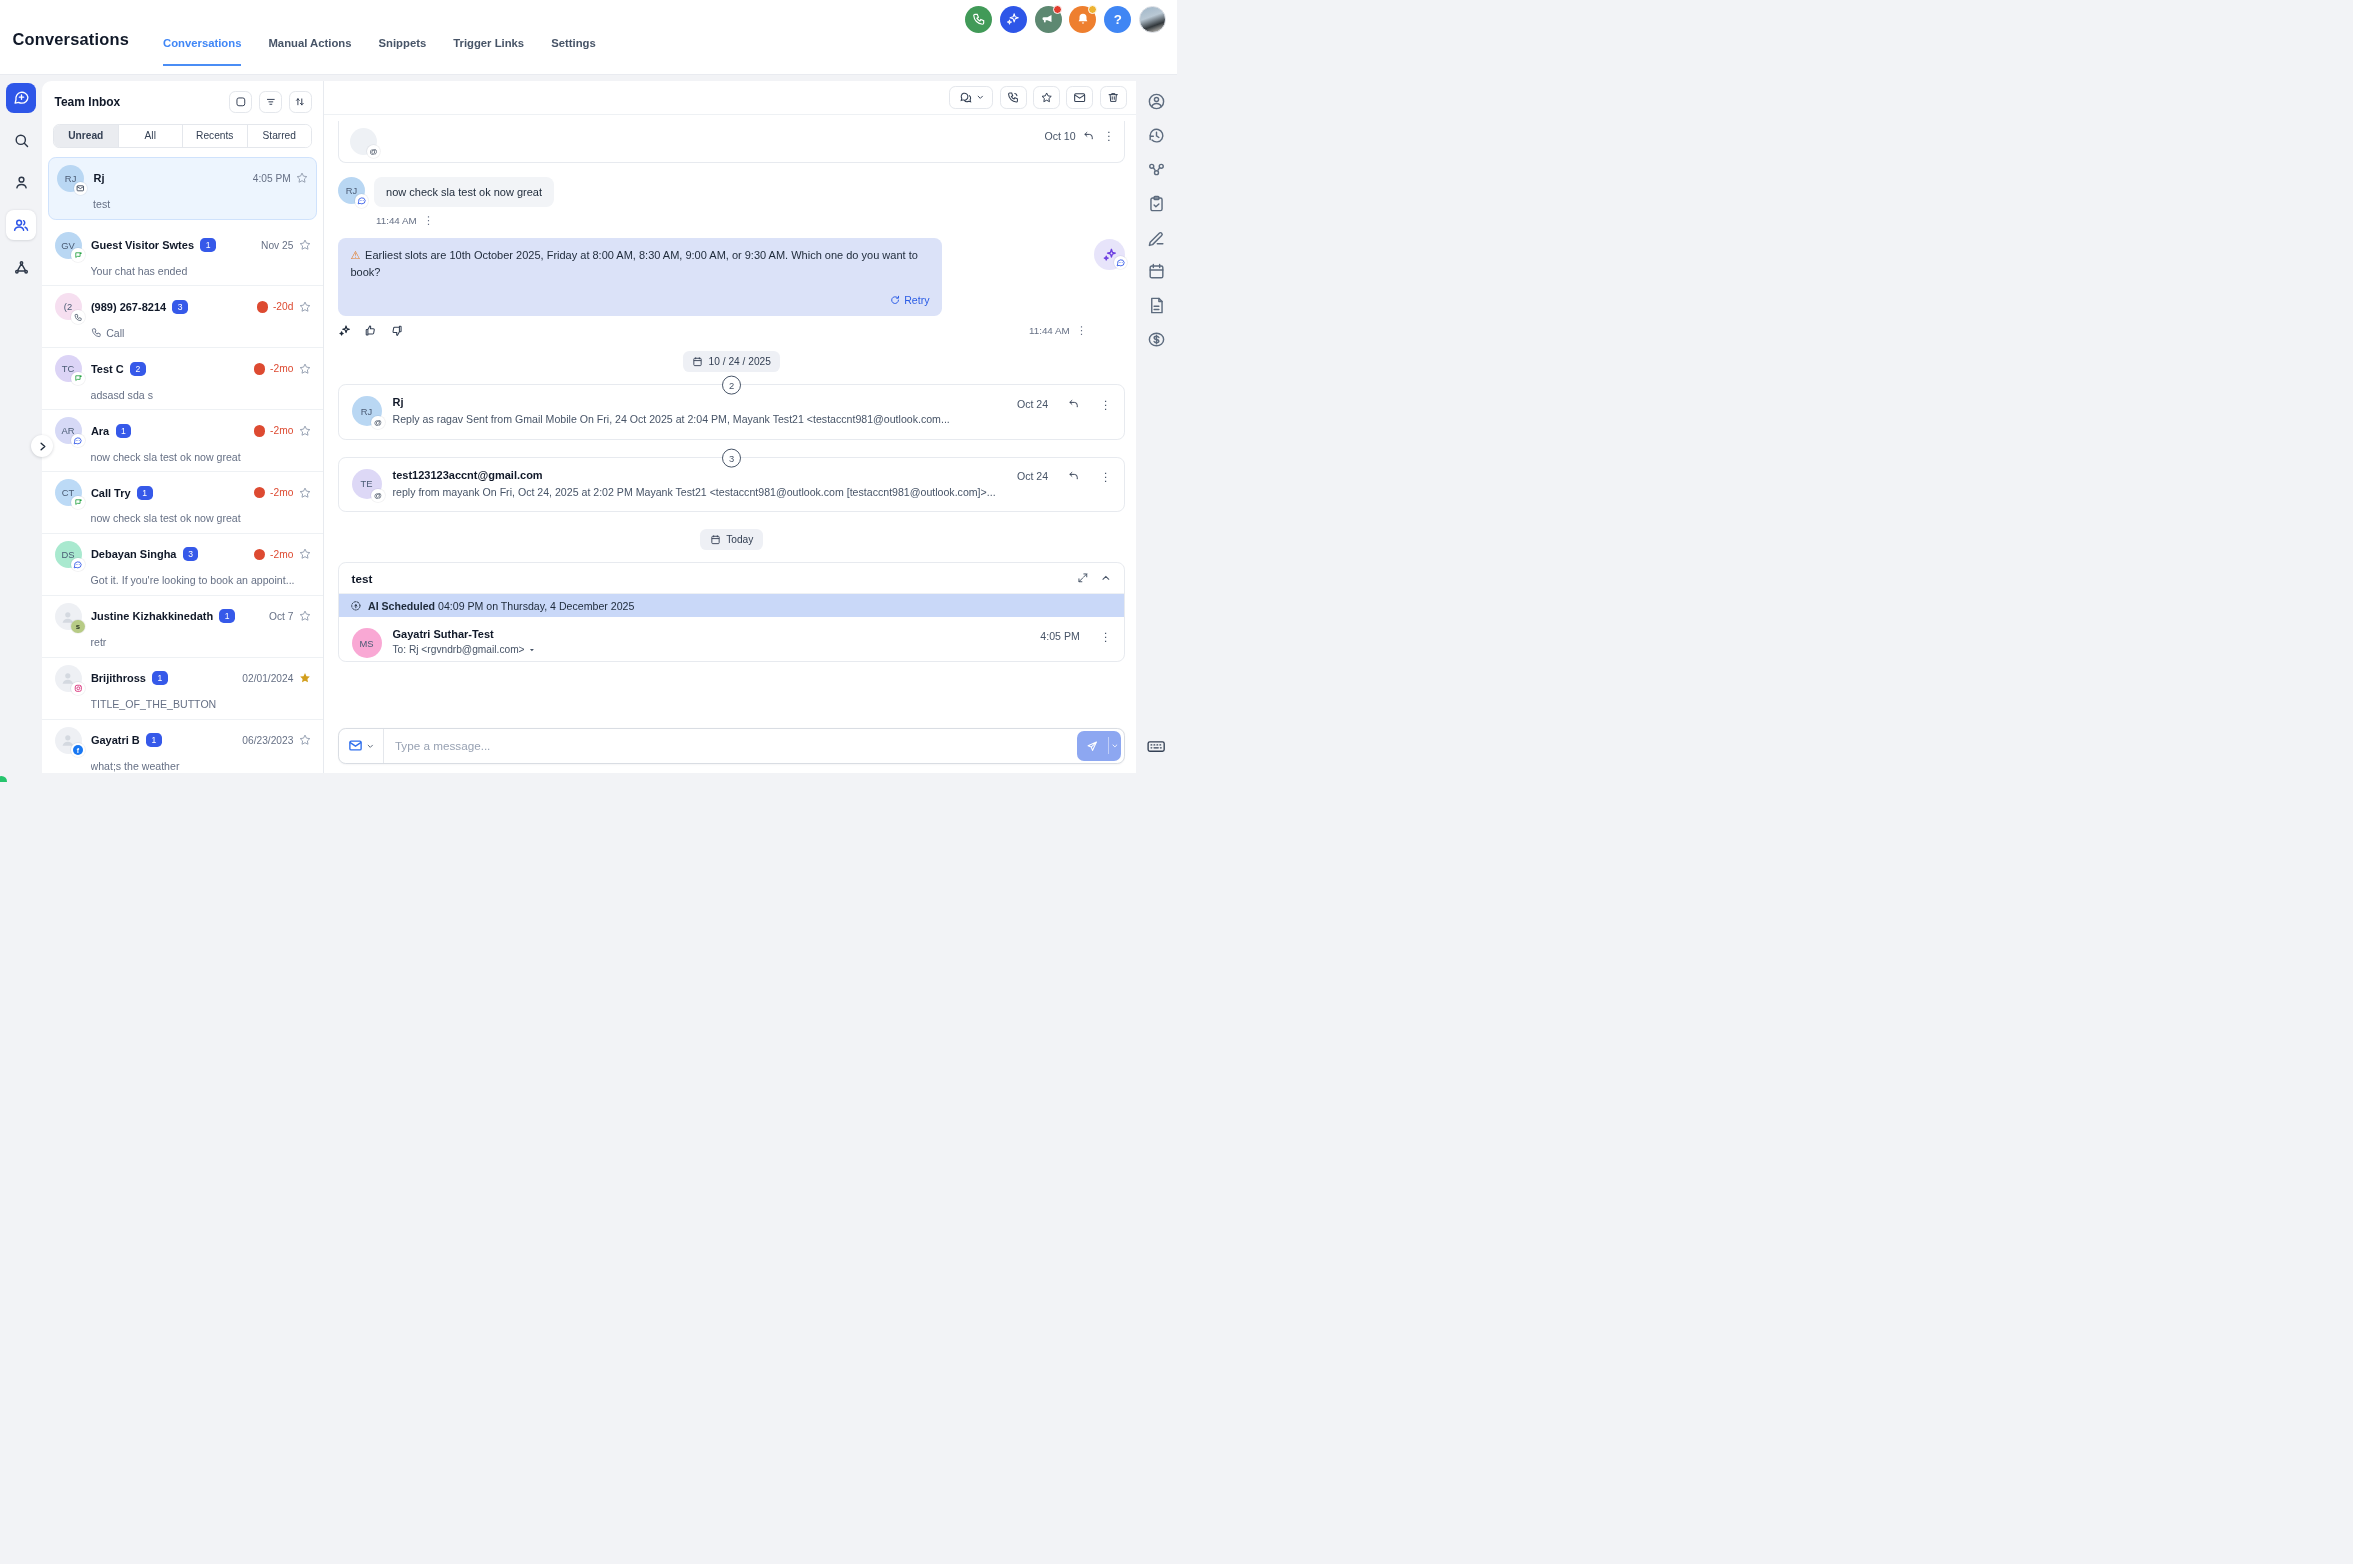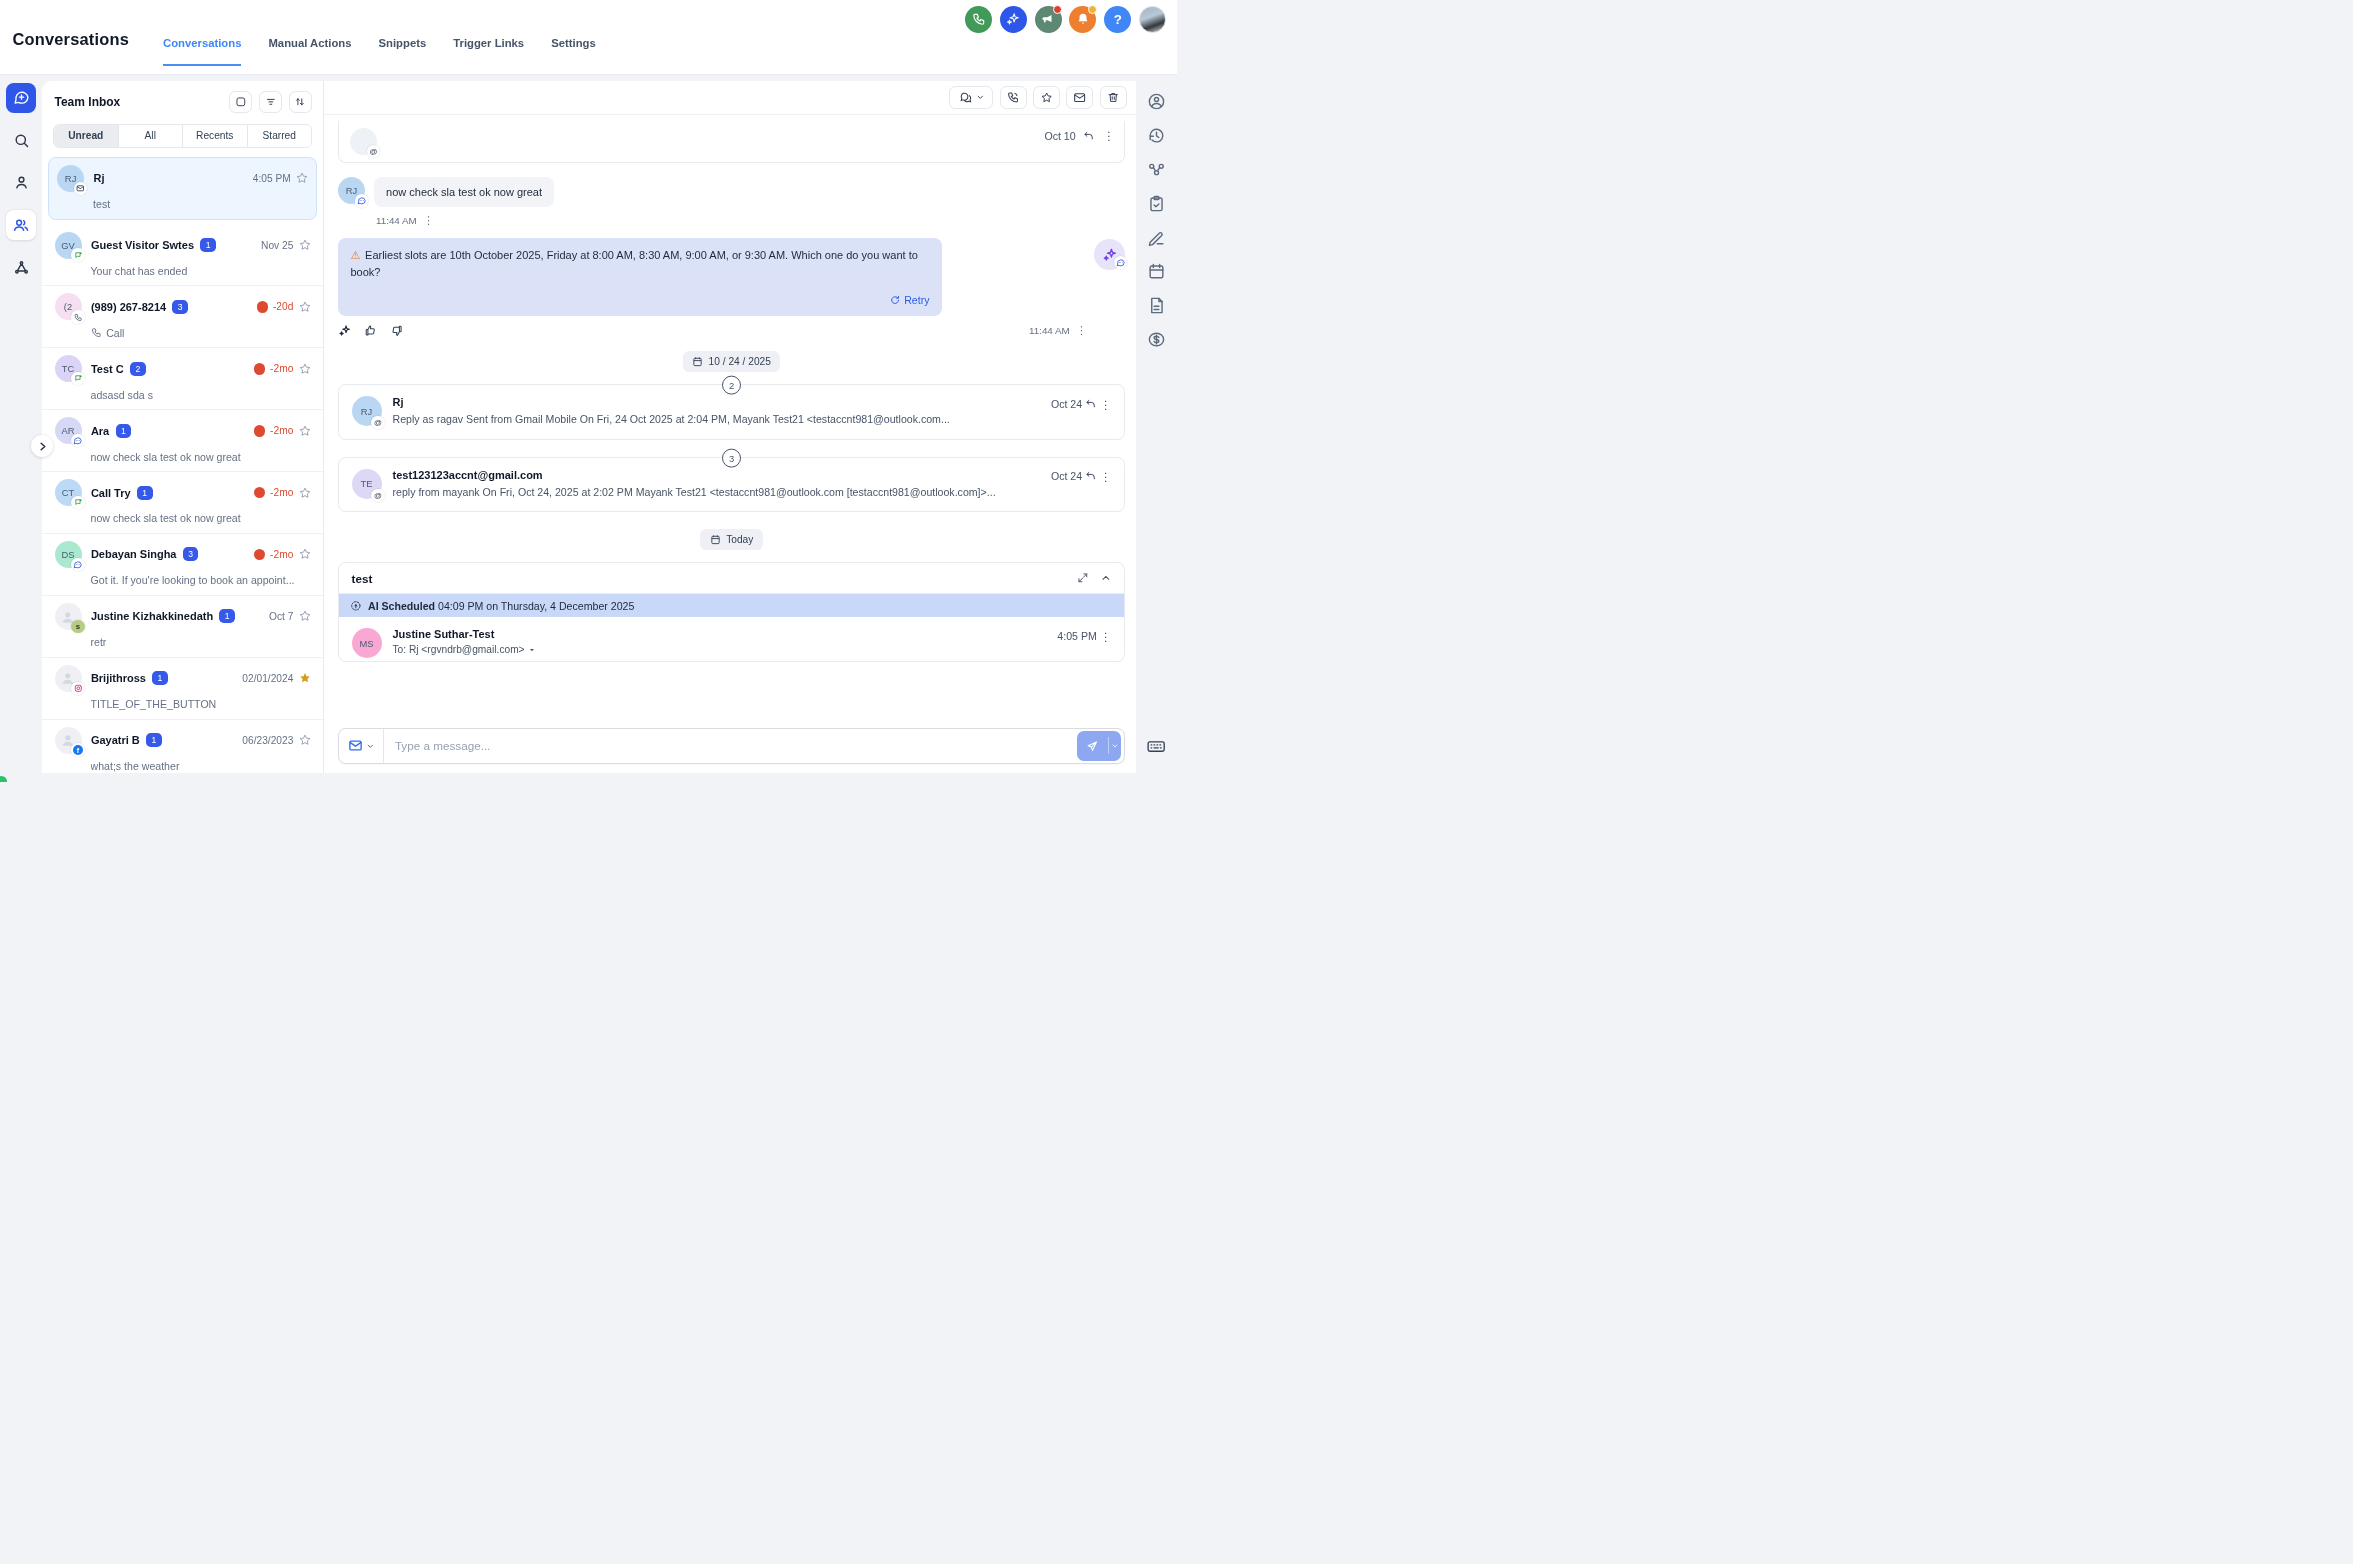--- a/index.html
+++ b/index.html
@@ -85,21 +85,21 @@
   .email-card { border:0.8px solid #e7eaef; border-radius:7.8px; background:#fff; margin-bottom:17px; }
   .ec-head { display:flex; align-items:center; padding:8.6px 12.5px; border-bottom:0.8px solid #eef1f4; }
   .ec-subject { font-size:11.7px; font-weight:700; flex:1; }
   .ec-icons { display:flex; gap:11px; color:#475467; }
   .ec-countrow { height:0; display:flex; justify-content:center; }
   .ec-count { width:19px; height:19px; border-radius:50%; border:1.2px solid #475467; background:#fff; color:#475467; font-size:9.4px; display:flex; align-items:center; justify-content:center; transform:translateY(-9.4px); }
   .ec-body { display:flex; padding:11px 12.5px 12.5px 12.5px; }
   .ec-texts { margin-left:11px; min-width:0; flex:1; }
   .ec-sender { font-size:11px; font-weight:700; }
   .ec-snippet { font-size:10.6px; color:#475467; margin-top:4.7px; white-space:nowrap; overflow:hidden; text-overflow:ellipsis; }
-  .ec-meta { display:flex; align-items:flex-start; gap:3px; color:#475467; font-size:10.6px; padding-top:1.6px; margin-left:11px; }
+  .ec-meta { display:flex; align-items:flex-start; gap:20px; color:#475467; font-size:10.6px; padding-top:1.6px; margin-left:11px; }
 
   .banner { background:#c9d8f8; display:flex; align-items:center; gap:6.3px; padding:5.5px 11px; font-size:10.6px; color:#1d2939; }
   .to-line { font-size:10.2px; color:#475467; margin-top:3.9px; display:flex; align-items:center; gap:3.9px; }
 
   .composer-row { position:absolute; left:14px; right:11px; bottom:9.4px; display:flex; align-items:center; }
   .composer { flex:1; height:36px; background:#fff; border:0.8px solid #d9dde3; border-radius:7.8px; display:flex; align-items:center; overflow:hidden; box-shadow:0 0.8px 1.6px rgba(16,24,40,.04); }
   .ch-select { display:flex; align-items:center; gap:3.1px; padding:0 7.8px 0 9.4px; color:#2f6fed; cursor:pointer; height:100%; border-right:0.8px solid #e4e7ec; }
   .composer input { flex:1; border:none; outline:none; font-size:11.7px; color:#344054; padding:0 11px; font-family:"Liberation Sans", sans-serif; }
   .composer input::placeholder { color:#98a2b3; }
   .send-btn { width:44px; height:30px; margin-right:3.1px; background:#8da7f1; border-radius:7px; display:flex; align-items:center; color:#fff; cursor:pointer; }
@@ -708,21 +708,21 @@
                 <circle cx="12" cy="12" r="8.5" stroke-dasharray="3.4 2.6"></circle>
                 <path d="M12 16v-6M12 10l-2.4 2.4M12 10l2.4 2.4"></path>
               </svg>
             <span><b>AI Scheduled</b><span> 04:09 PM on Thursday, 4 December 2025</span></span>
           </div>
           <div class="ec-body" style="padding-bottom:3.1px">
             <div class="avatar" style="background:#f9a8d4;width:30px;height:30px">
                 <span>MS</span>
               </div>
             <div class="ec-texts">
-              <div class="ec-sender">Justine Suthar-Test</div>
+              <div class="ec-sender">Gayatri Suthar-Test</div>
               <div class="to-line">
                   <span>To: Rj &lt;rgvndrb@gmail.com&gt;</span>
                 <svg width="7.8" height="7.8" viewBox="0 0 24 24" fill="#475467">
                     <path d="M6 9h12l-6 7z"></path>
                   </svg>
               </div>
             </div>
             <div class="ec-meta">
               <span>4:05 PM</span>
               <span style="font-size:11.7px;cursor:pointer">⋮</span>

